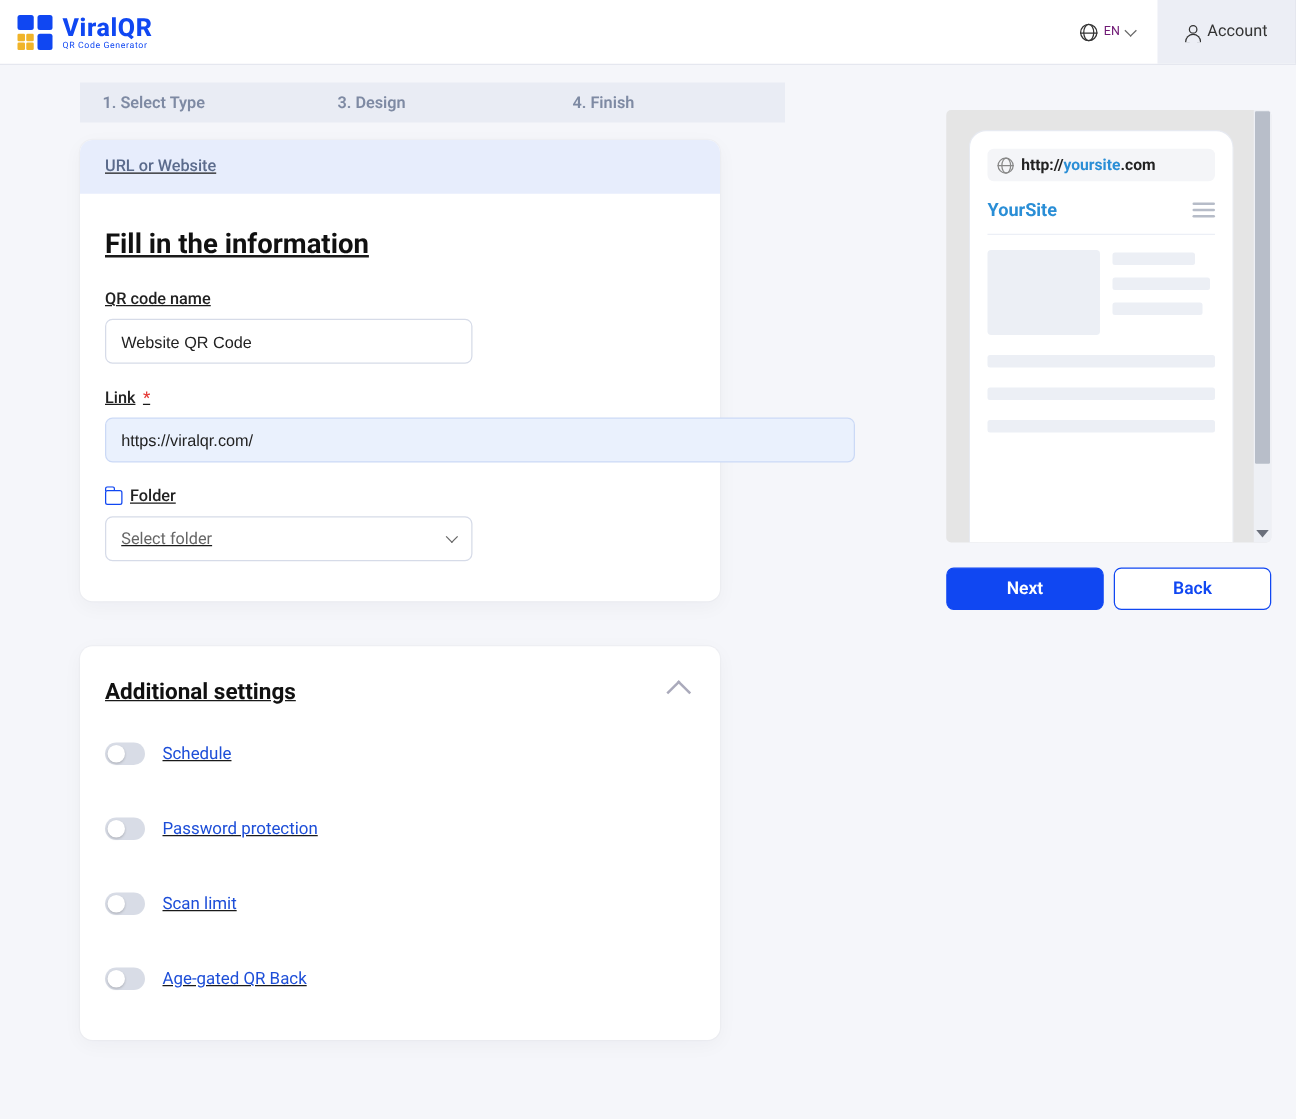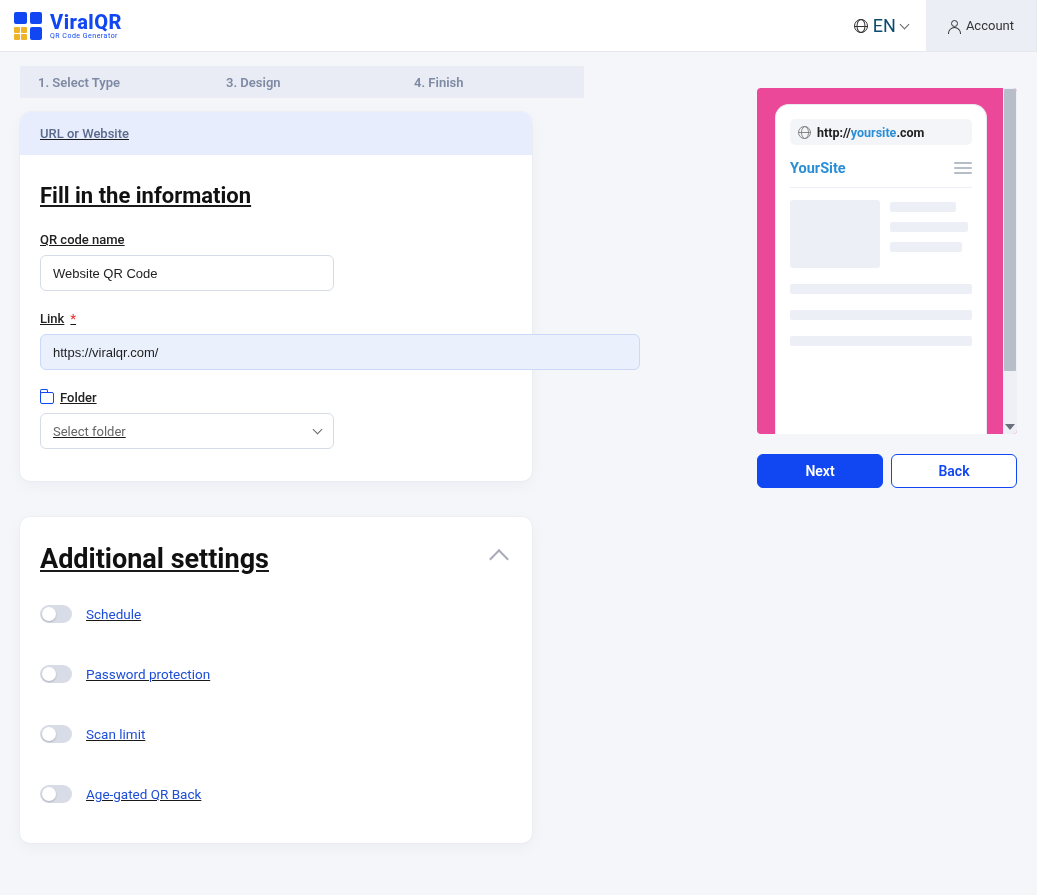--- a/index.html
+++ b/index.html
@@ -8,25 +8,25 @@
   .topbar { display: flex; align-items: center; justify-content: space-between; height: 52px; background: #fff; border-bottom: 1px solid #e5e7ef; }
   .logo-wrap { display: flex; align-items: center; gap: 8px; padding-left: 14px; }
   .logo-mark { width: 28px; height: 28px; display: grid; grid-template-columns: 1fr 1fr; grid-template-rows: 1fr 1fr; gap: 3px; }
   .logo-mark .sq { border-radius: 2px; }
   .logo-mark .b { background: #1047f2; }
   .logo-mark .y { background: #f0b429; display:grid; grid-template-columns:1fr 1fr; grid-template-rows:1fr 1fr; gap:1px; background:#fff;}
   .logo-mark .y span{background:#f0b429;border-radius:1px;}
   .logo-text { font-weight: 800; font-size: 20px; color: #1047f2; letter-spacing: .5px; line-height: 1; }
   .logo-sub { font-size: 7px; color: #1047f2; letter-spacing: .5px; }
   .topbar-right { display: flex; align-items: stretch; height: 100%; }
-  .lang-btn { display: flex; align-items: center; gap: 5px; font-size: 18px; color: #0c4a6e; padding: 0 18px; cursor: pointer; }
+  .lang-btn { display: flex; align-items: center; gap: 5px; font-size: 10px; color: #701a75; padding: 0 18px; cursor: pointer; }
   .account-btn { display: flex; align-items: center; gap: 6px; font-size: 13px; color: #333; background: #eceef5; padding: 0 22px; cursor: pointer; border-right:1px solid #e5e7ef; }
 
   .page { display: flex; gap: 40px; padding: 14px 20px; align-items: flex-start; }
-  .left { flex: 1; min-width: 0; }
+  .left { flex: 1; min-width: 0; margin-left: 44px; }
 
   .wizard { display: flex; margin-bottom: 14px; width: 564px; }
   .wiz-step { position: relative; flex: 1; height: 32px; display: flex; align-items: center; padding-left: 18px; font-size: 13px; font-weight: 600; }
   .wiz-step .arrow-right { position: absolute; right: -12px; top: 0; width: 0; height: 0; border-top: 16px solid transparent; border-bottom: 16px solid transparent; }
   .wiz-inactive { background: #e9ecf4; color: #7e8aa3; }
   .wiz-inactive .arrow-right { border-left: 12px solid #e9ecf4; z-index:1;}
   .wiz-inactive .arrow-right2 { position:absolute; right:-14px; top:-2px; border-top:18px solid transparent; border-bottom:18px solid transparent; border-left:14px solid #f5f6fa; z-index:0;}
   .wiz-active { background: #1047f2; color: #fff; }
   .wiz-active .arrow-right { border-left: 12px solid #1047f2; z-index:2;}
   .wiz-step:last-child .arrow-right, .wiz-step:last-child .arrow-right2{display:none;}
@@ -42,31 +42,31 @@
   .text-input { width: 294px; height: 36px; border: 1px solid #d6dbe8; border-radius: 6px; padding: 0 12px; font-size: 13px; color: #222; background:#fff;}
   .text-input.full { width: 600px; }
   .text-input.link { background: #eaf1fd; border-color:#cbd9f6;}
   .select-wrap { position: relative; width: 294px; }
   .select-input { width: 100%; height: 36px; border: 1px solid #d6dbe8; border-radius: 6px; padding: 0 12px; font-size: 13px; color: #666; background:#fff; display:flex; align-items:center; justify-content:space-between; cursor:pointer;}
   .folder-ico { width:14px; height:12px; border:1.5px solid #1047f2; border-radius:2px; position:relative; display:inline-block;}
   .folder-ico::before{content:""; position:absolute; top:-4px; left:-1.5px; width:6px; height:3px; border:1.5px solid #1047f2; border-bottom:none; border-radius:2px 2px 0 0;}
 
   .collapse-card .card-body { padding: 26px 20px 40px; }
   .collapse-head { display: flex; justify-content: space-between; align-items: center; margin-bottom: 30px; cursor:pointer;}
-  .collapse-head h2 { font-size: 27px; font-weight: 700; margin:0;}
+  .collapse-head h2 { font-size: 18px; font-weight: 700; margin:0;}
   .chevron-up { width: 14px; height: 14px; border-top: 2px solid #aab; border-right: 2px solid #aab; transform: rotate(-45deg); margin-right:6px;}
 
   .toggle-row { display: flex; align-items: center; gap: 14px; margin-bottom: 42px; }
   .toggle-row:last-child{margin-bottom:0;}
   .toggle { width: 32px; height: 18px; border-radius: 10px; background: #d8dce6; position: relative; cursor: pointer; }
   .toggle::after { content: ""; position: absolute; width: 14px; height: 14px; border-radius: 50%; background: #fff; top: 2px; left: 2px; box-shadow: 0 1px 2px rgba(0,0,0,.2); }
   .toggle-label { font-size: 13.5px; color: #1d4ed8; }
 
   .right { width: 260px; padding-top: 22px; }
-  .preview-frame { background: #ec4899; border-radius: 4px; padding: 16px 0 0 18px; height: 346px; position: relative; overflow:hidden;}
+  .preview-frame { background: #e5e5e5; border-radius: 4px; padding: 16px 0 0 18px; height: 346px; position: relative; overflow:hidden;}
   .preview-scroll { position: absolute; right: 0; top: 0; bottom: 0; width: 14px; background: #eef0f5; display:flex; flex-direction:column; align-items:center;}
   .preview-scroll .thumb{background:#b8bec9; width:12px; flex:0 0 282px; margin-top:1px; border-radius:1px;}
   .preview-scroll .spacer{flex:1;}
   .preview-scroll .arrow-dn{width:0;height:0;border-left:5px solid transparent;border-right:5px solid transparent;border-top:6px solid #6a6f7b;margin-bottom:4px;}
   .phone { background: #fff; border-radius: 14px 14px 0 0; width: 212px; height: 100%; padding: 14px 14px 0; border:1px solid #e7eaf1; border-bottom:none;}
   .addr-bar { background: #f4f5f8; border-radius: 5px; height: 26px; display: flex; align-items: center; gap: 6px; padding: 0 8px; font-size: 12.5px; font-weight: 700; color: #222; }
   .addr-bar .globe{width:13px;height:13px;border:1.5px solid #888;border-radius:50%;position:relative;flex-shrink:0;}
   .addr-bar .globe::before{content:"";position:absolute;left:50%;top:-1px;bottom:-1px;width:6px;border:1.5px solid #888;border-radius:50%;transform:translateX(-50%);}
   .addr-bar .globe::after{content:"";position:absolute;top:50%;left:-1px;right:-1px;height:0;border-top:1.5px solid #888;}
   .addr-bar .proto{color:#222;}

